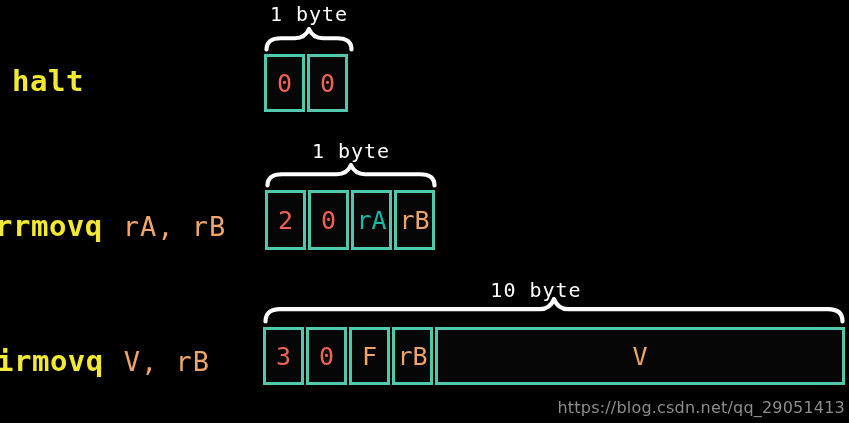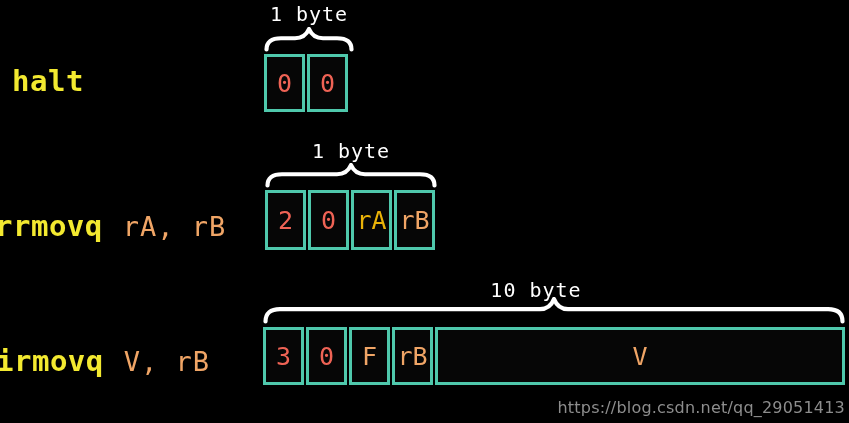--- a/index.html
+++ b/index.html
@@ -113,21 +113,21 @@
         <path d="M 2.5 22.5 Q 2.5 11.25 17 11.25 L 72 11.25 Q 82 11.25 86 2 Q 90 11.25 100 11.25 L 155 11.25 Q 169.5 11.25 169.5 22.5" fill="none" stroke="#ffffff" stroke-width="4.2" stroke-linecap="round" stroke-linejoin="round"></path>
       </svg>
     <div class="cells" style="left:265px; top:190px; width:172px; height:60px">
         <div class="cell">
           <span style="color: rgb(239, 99, 85);">2</span>
         </div>
         <div class="cell">
           <span style="color: rgb(239, 99, 85);">0</span>
         </div>
         <div class="cell">
-          <span style="color: #eab308;">rA</span>
+          <span style="color: #14b8a6;">rA</span>
         </div>
         <div class="cell">
           <span style="color: rgb(240, 165, 102);">rB</span>
         </div>
       </div>
   </div>
 
   <div>
     <div class="asm" style="left:-4px; top:347px">
       <span class="mn">irmovq</span><span class="ops">V, rB</span>

